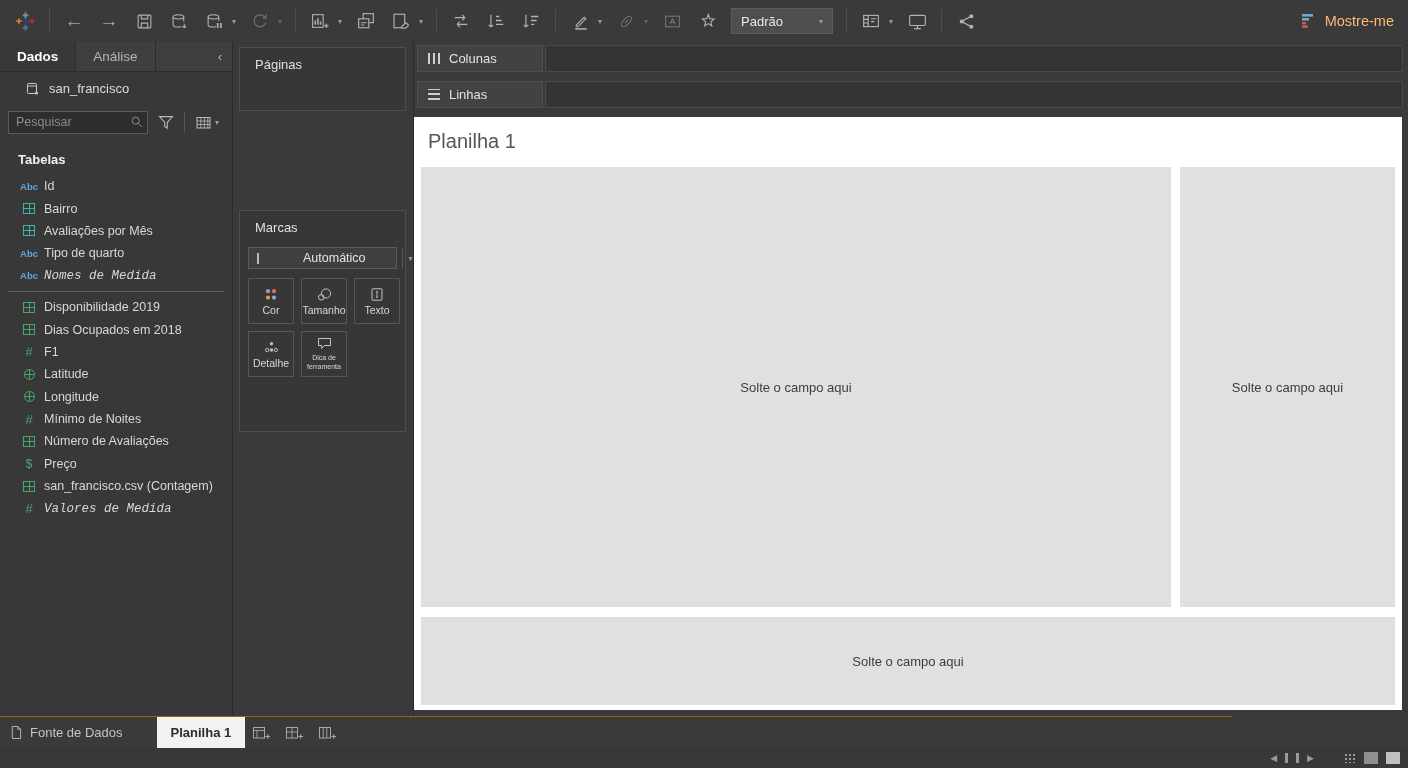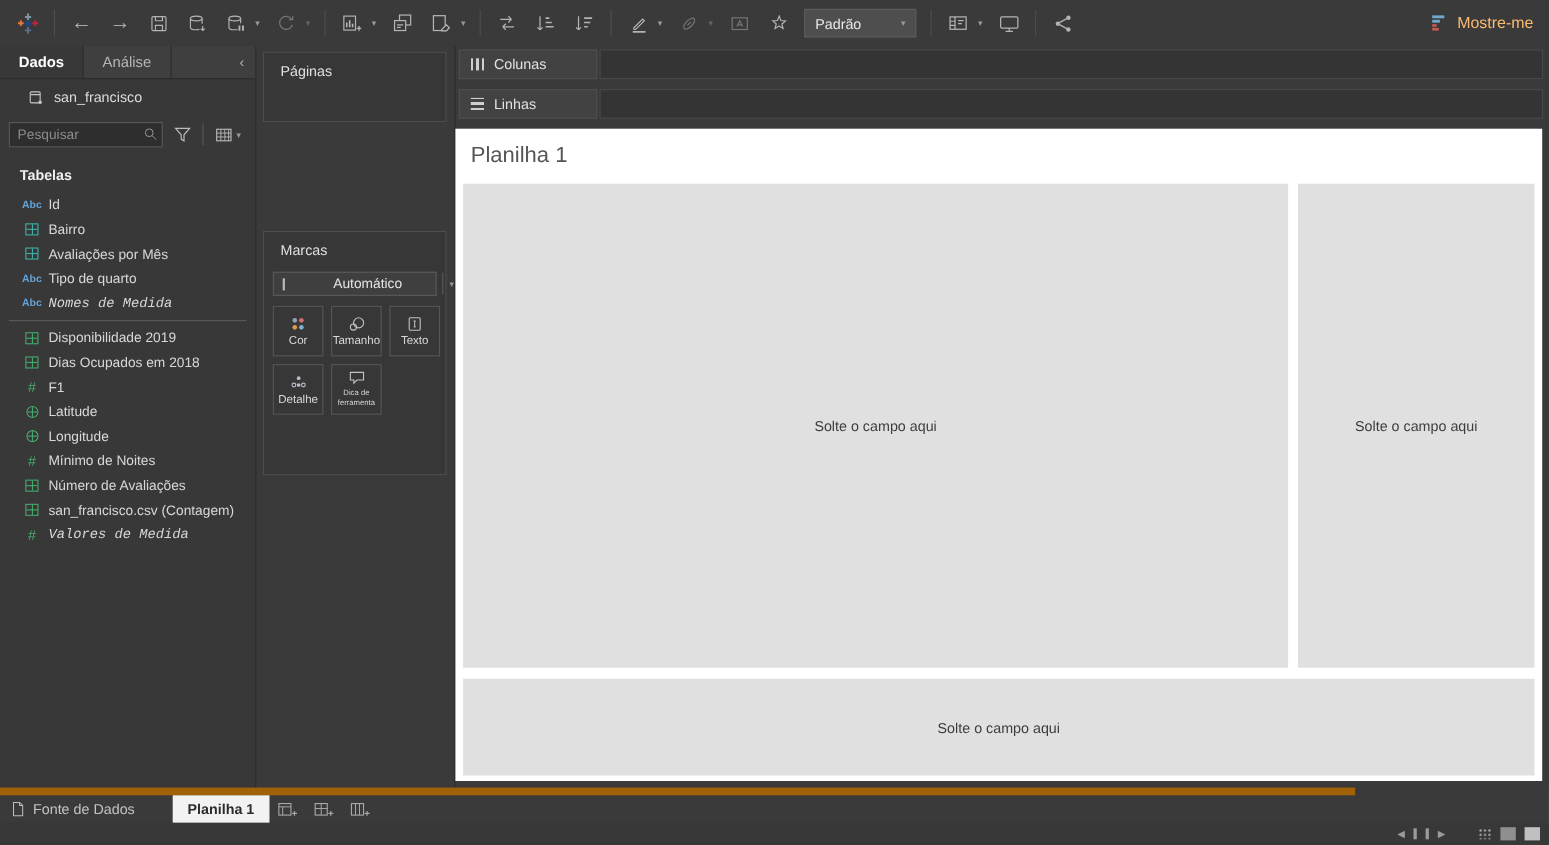--- a/index.html
+++ b/index.html
@@ -94,21 +94,21 @@
   .sheet { position:absolute; top:75px; left:0; width:988px; height:593px; background:#ffffff; }
   .sheet-title { position:absolute; top:13px; left:14px; font-size:20px; color:#555555; }
   .dropzone { position:absolute; background:#e0e0e0; display:flex; align-items:center;
               justify-content:center; font-size:13px; color:#3d3d3d; }
   .dz-main  { left:7px;   top:50px;  width:750px; height:440px; }
   .dz-right { left:766px; top:50px;  width:215px; height:440px; }
   .dz-bottom{ left:7px;   top:500px; width:974px; height:88px; }
 
   
   .bottombar { position:absolute; left:0; top:716px; width:1232px; height:32px; background:#3a3a3a;
-               border-top:7px solid #a16207; display:flex; align-items:stretch; }
+               border-top:1px solid #a16207; display:flex; align-items:stretch; }
   .ds-tab { display:flex; align-items:center; gap:8px; padding:0 16px 0 10px; font-size:13px; color:#c3c3c3; }
   .sheet-tab { margin-left:18px; background:#f2f2f2; color:#2b2b2b; display:flex; align-items:center;
                padding:0 14px; font-size:13px; font-weight:bold; }
   .newtab { width:33px; display:flex; align-items:center; justify-content:center; }
   .statusbar { position:absolute; left:0; top:748px; width:1408px; height:20px; background:#383838;
                display:flex; align-items:center; justify-content:flex-end; gap:8px; padding-right:8px; }
   .nav-arrow { font-size:9px; color:#9a9a9a; }
   .nav-mark { width:3px; height:10px; background:#9a9a9a; }
   .ic-gridsmall { width:12px; height:10px;
       background-image:radial-gradient(#9a9a9a 1px, transparent 1.2px); background-size:4px 4px; }
@@ -372,20 +372,26 @@
     <span class="ficol">
         <span class="ic-hash"></span>
       </span>
     <span class="flabel">Mínimo de Noites</span>
   </div>
   <div class="field">
     <span class="ficol">
         <span class="ic-grid green"></span>
       </span>
     <span class="flabel">Número de Avaliações</span>
+  </div>
+  <div class="field">
+    <span class="ficol">
+        <span class="ic-dollar"></span>
+      </span>
+    <span class="flabel">Preço</span>
   </div>
   <div class="field">
     <span class="ficol">
         <span class="ic-grid green"></span>
       </span>
     <span class="flabel">san_francisco.csv (Contagem)</span>
   </div>
   <div class="field">
     <span class="ficol">
         <span class="ic-hash"></span>

